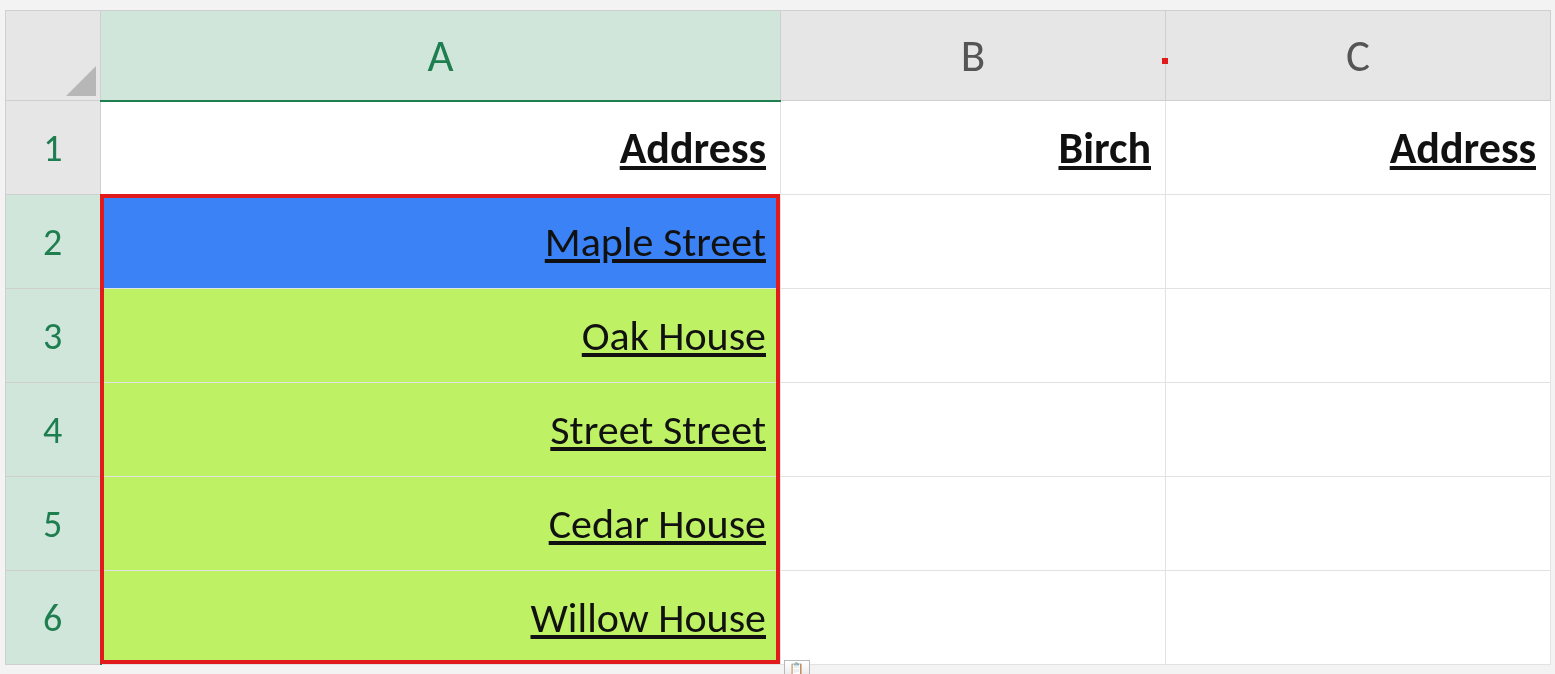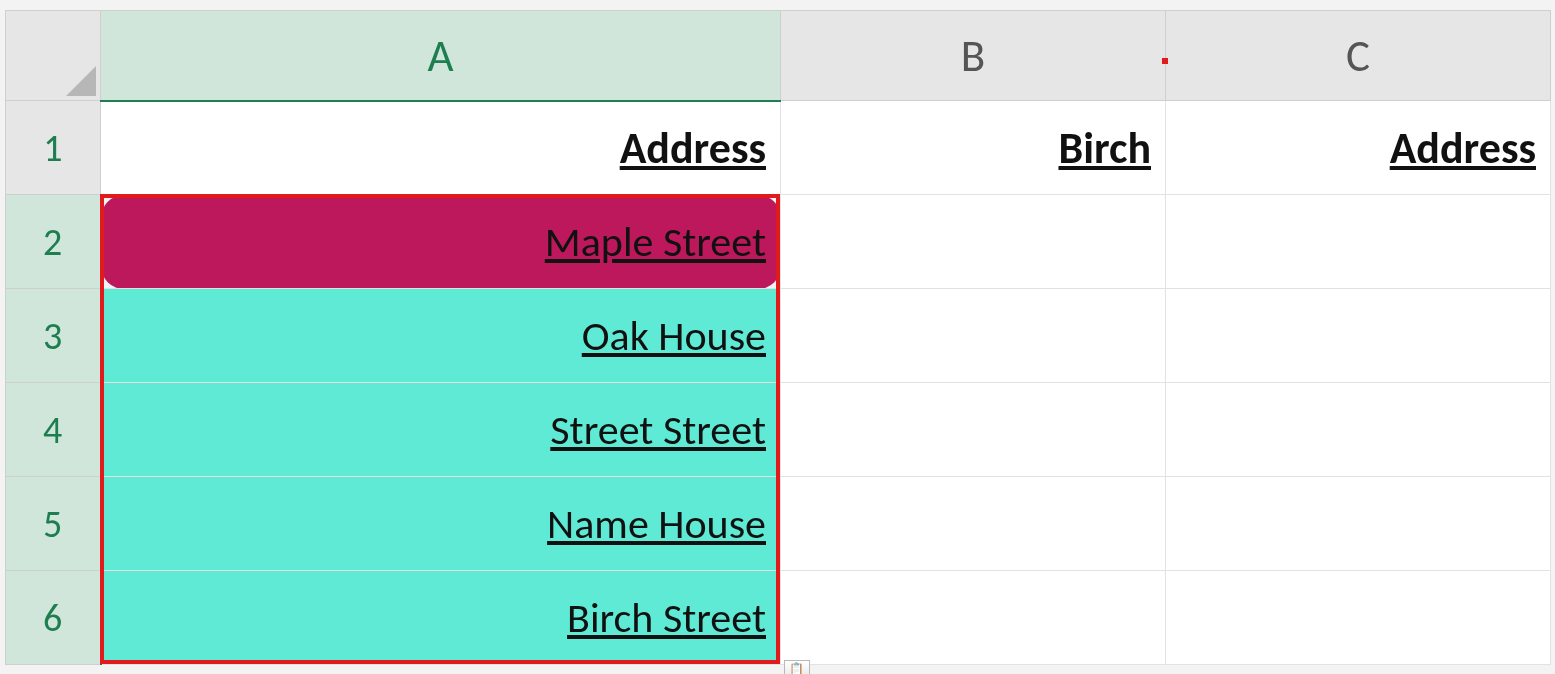--- a/index.html
+++ b/index.html
@@ -78,25 +78,24 @@
     text-align: right;
     white-space: nowrap;
     overflow: hidden;
     text-decoration: underline;
   }
   td.cell.header-row {
     font-weight: 700;
     font-size: 44px;
   }
   td.cell.sel-active {
-    background: #be185d;
-    border-radius: 23px;
+    background: #3b82f6;
   }
   td.cell.sel {
-    background: #5eead4;
+    background: #bef264;
     margin-top: 7px;
   }
   .colA { width: 680px; }
   .colB { width: 385px; }
   .colC { width: 385px; }
   tr.data-row { height: 94px; }
 
   
   .red-box {
     position: absolute;
@@ -167,28 +166,28 @@
 
     <tr class="data-row">
       <th class="row-head active">4</th>
       <td class="cell sel">Street Street</td>
       <td class="cell"></td>
       <td class="cell"></td>
     </tr>
 
     <tr class="data-row">
       <th class="row-head active">5</th>
-      <td class="cell sel">Name House</td>
+      <td class="cell sel">Cedar House</td>
       <td class="cell"></td>
       <td class="cell"></td>
     </tr>
 
     <tr class="data-row">
       <th class="row-head active">6</th>
-      <td class="cell sel">Birch Street</td>
+      <td class="cell sel">Willow House</td>
       <td class="cell"></td>
       <td class="cell"></td>
     </tr>
   </tbody>
     </table>
 
   <div class="red-box" style="left:100px; top:194px; width:680px; height:470px;"></div>
 
   <div class="red-dot" style="left:1162px; top:58px;"></div>
 

